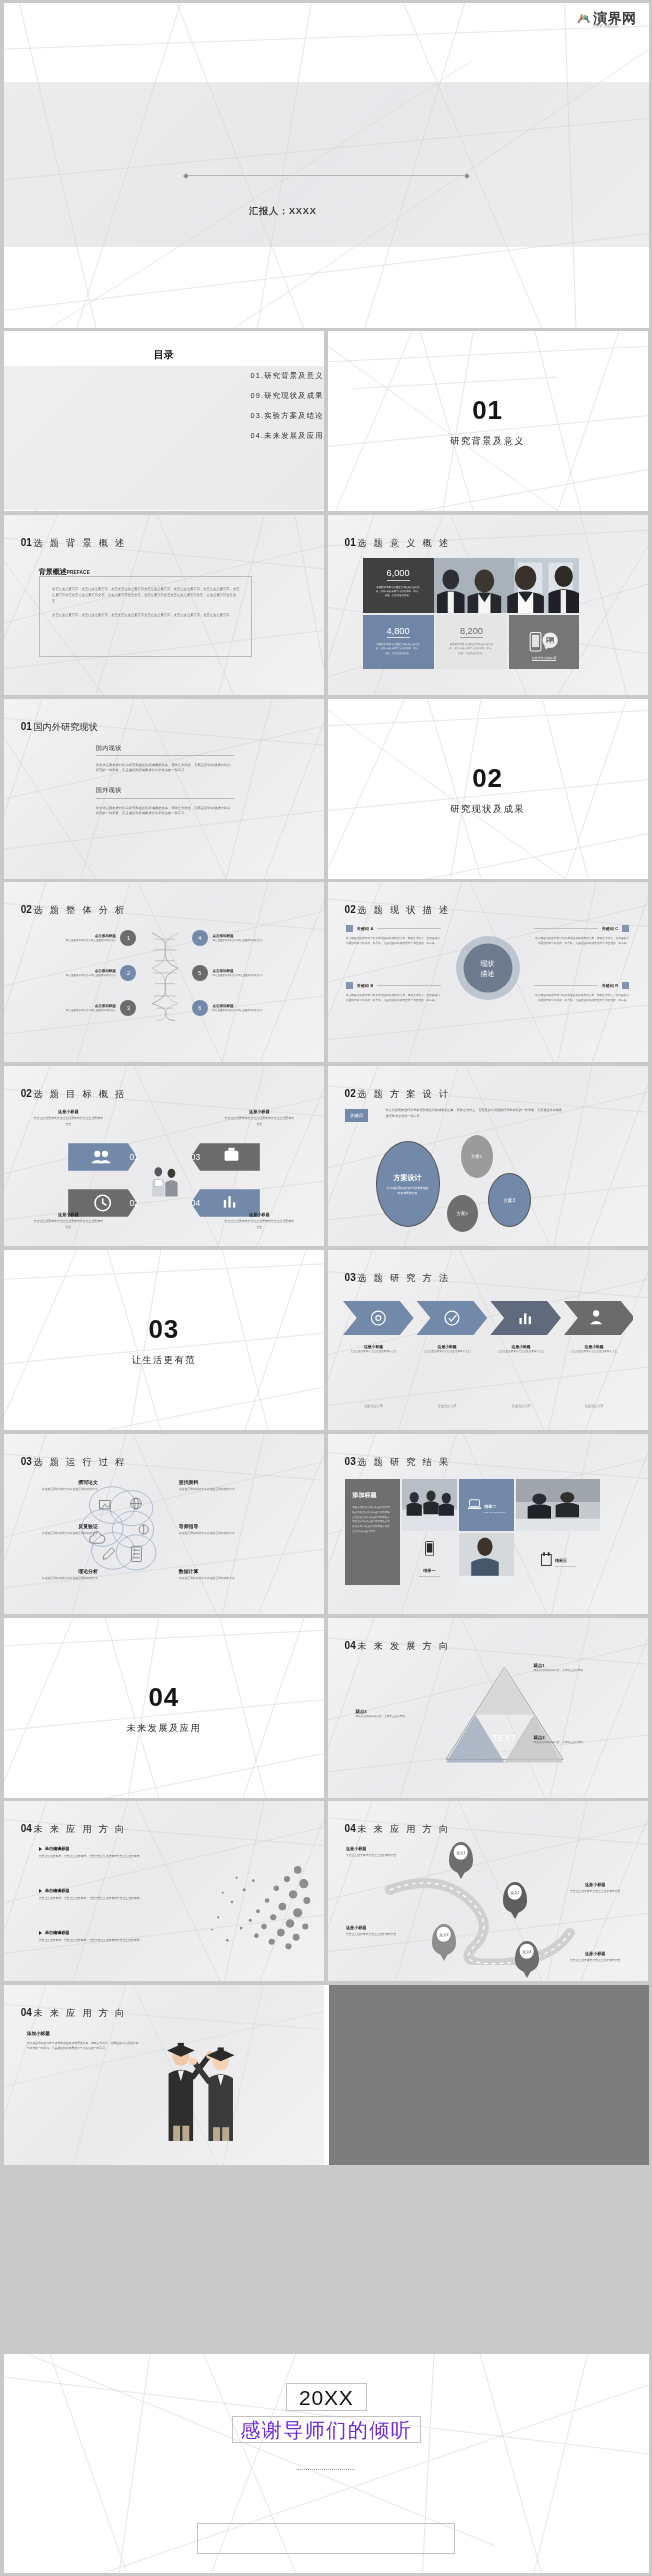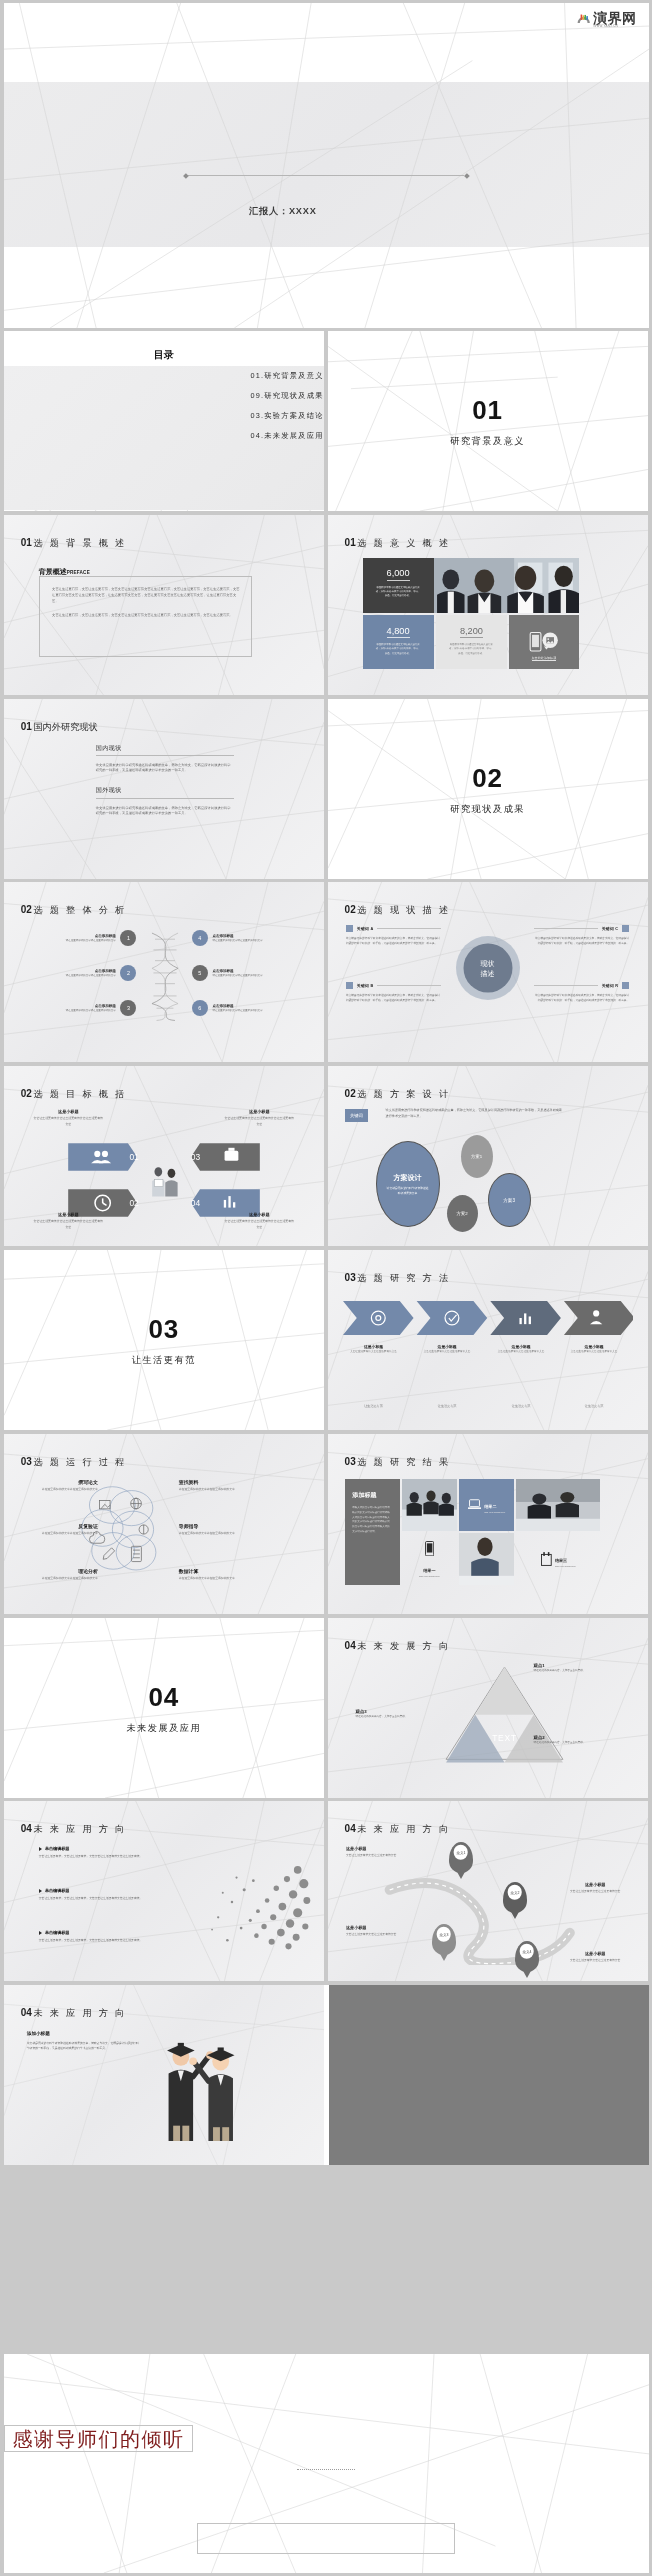--- a/index.html
+++ b/index.html
@@ -222,22 +222,22 @@
   .end {
     position:absolute; left:3.8px; top:2354px; width:645px; height:219px;
     background:#fff; overflow:hidden;
   }
   .end-year{
     position:absolute; top:31px; left:0; width:100%; text-align:center;
     font-size:21px; color:#121212; letter-spacing:0.8px; z-index:5;
   }
   .end-year span{ border:0.8px solid #c3c3c3; padding:1.5px 12.3px; }
   .end-thanks{
-    position:absolute; top:71px; left:0; width:100%; text-align:left;
-    font-size:20px; color:#7f1d1d; letter-spacing:1.5px; z-index:5;
+    position:absolute; top:62px; left:0; width:100%; text-align:center;
+    font-size:20px; color:#6d28d9; letter-spacing:1.5px; z-index:5;
   }
   .end-thanks span{ border:0.8px solid #c3c3c3; padding:1.5px 7.7px; }
   .end-dash{ position:absolute; top:115px; left:50%; transform:translateX(-50%);
              width:58px;height:0;border-top:1.5px dotted #9b9b9b; z-index:5;}
   .end-box{ position:absolute; top:169px; left:50%; transform:translateX(-50%);
             width:258px;height:31px;border:0.8px solid #c2c2c2; z-index:5;}
 </style>
 </head>
 <body>
 
@@ -1164,19 +1164,20 @@
         <line x1="190" y1="0" x2="150" y2="285"></line>
       <line x1="260" y1="0" x2="380" y2="285"></line>
         <line x1="380" y1="0" x2="270" y2="285"></line>
       <line x1="560" y1="0" x2="545" y2="285"></line>
         <line x1="620" y1="0" x2="700" y2="285"></line>
       <line x1="760" y1="0" x2="690" y2="285"></line>
         <line x1="0" y1="30" x2="840" y2="130"></line>
       <line x1="840" y1="40" x2="130" y2="285"></line>
         <line x1="30" y1="0" x2="640" y2="250"></line>
     </svg>
+    <div class="end-year"><span>20XX</span></div>
     <div class="end-thanks"><span>感谢导师们的倾听</span></div>
     <div class="end-dash"></div>
     <div class="end-box"></div>
   </div>
 
 </div>
 
 
 </body></html>

